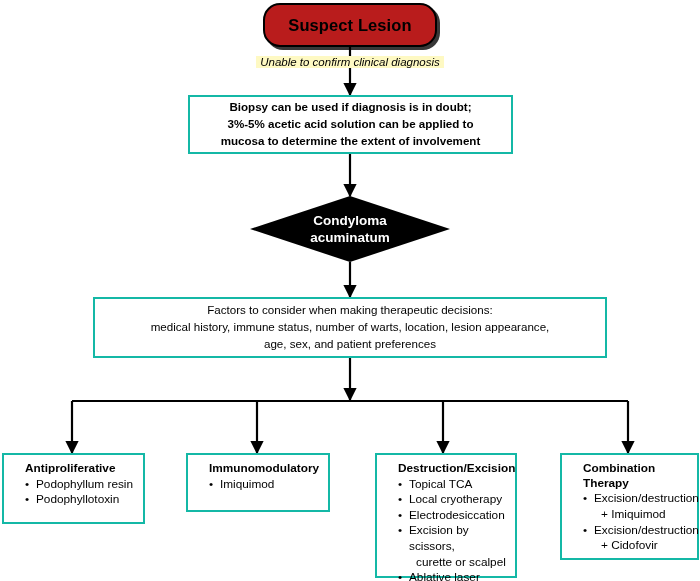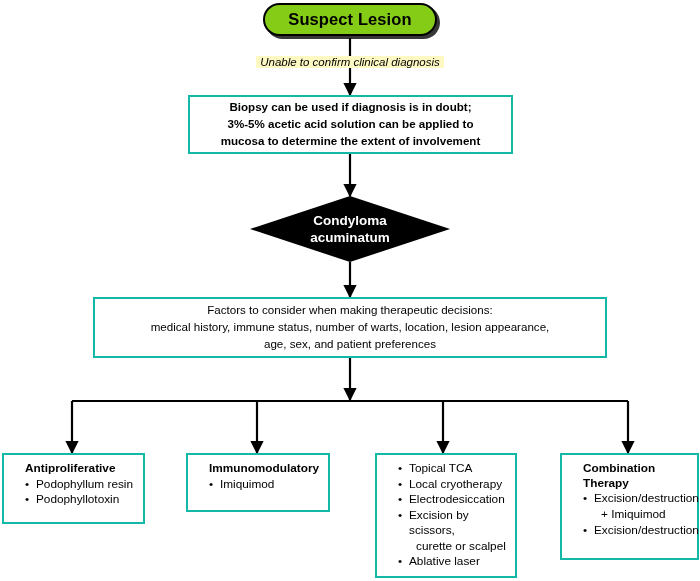--- a/index.html
+++ b/index.html
@@ -27,22 +27,22 @@
     box-sizing: border-box;
     background: #ffffff;
     border: 2px solid #14b8a6;
   }
 
   
   .terminator {
     left: 263px;
     top: 3px;
     width: 174px;
-    height: 33px;
-    background: #84cc16;
+    height: 44px;
+    background: #b91c1c;
     border: 2px solid #000000;
     border-radius: 17px;
     box-shadow: 3px 3px 0 0 rgba(0,0,0,0.78);
     display: flex;
     align-items: center;
     justify-content: center;
   }
   .terminator .label {
     font-size: 16.5px;
     font-weight: bold;
@@ -253,32 +253,34 @@
   </div>
 
   <div class="node treat box-immu">
     <div class="title">Immunomodulatory</div>
     <ul>
       <li class="bulleted">Imiquimod</li>
     </ul>
   </div>
 
   <div class="node treat box-dest">
+    <div class="title">Destruction/Excision</div>
     <ul>
       <li class="bulleted">Topical TCA</li>
       <li class="bulleted">Local cryotherapy</li>
       <li class="bulleted">Electrodesiccation</li>
       <li class="bulleted">Excision by scissors,</li>
       <li class="cont">curette or scalpel</li>
       <li class="bulleted">Ablative laser</li>
     </ul>
   </div>
 
   <div class="node treat box-comb">
     <div class="title">Combination Therapy</div>
     <ul>
       <li class="bulleted">Excision/destruction</li>
       <li class="cont">+ Imiquimod</li>
       <li class="bulleted">Excision/destruction</li>
+      <li class="cont">+ Cidofovir</li>
     </ul>
   </div>
 
 </div>
 
 </body></html>

